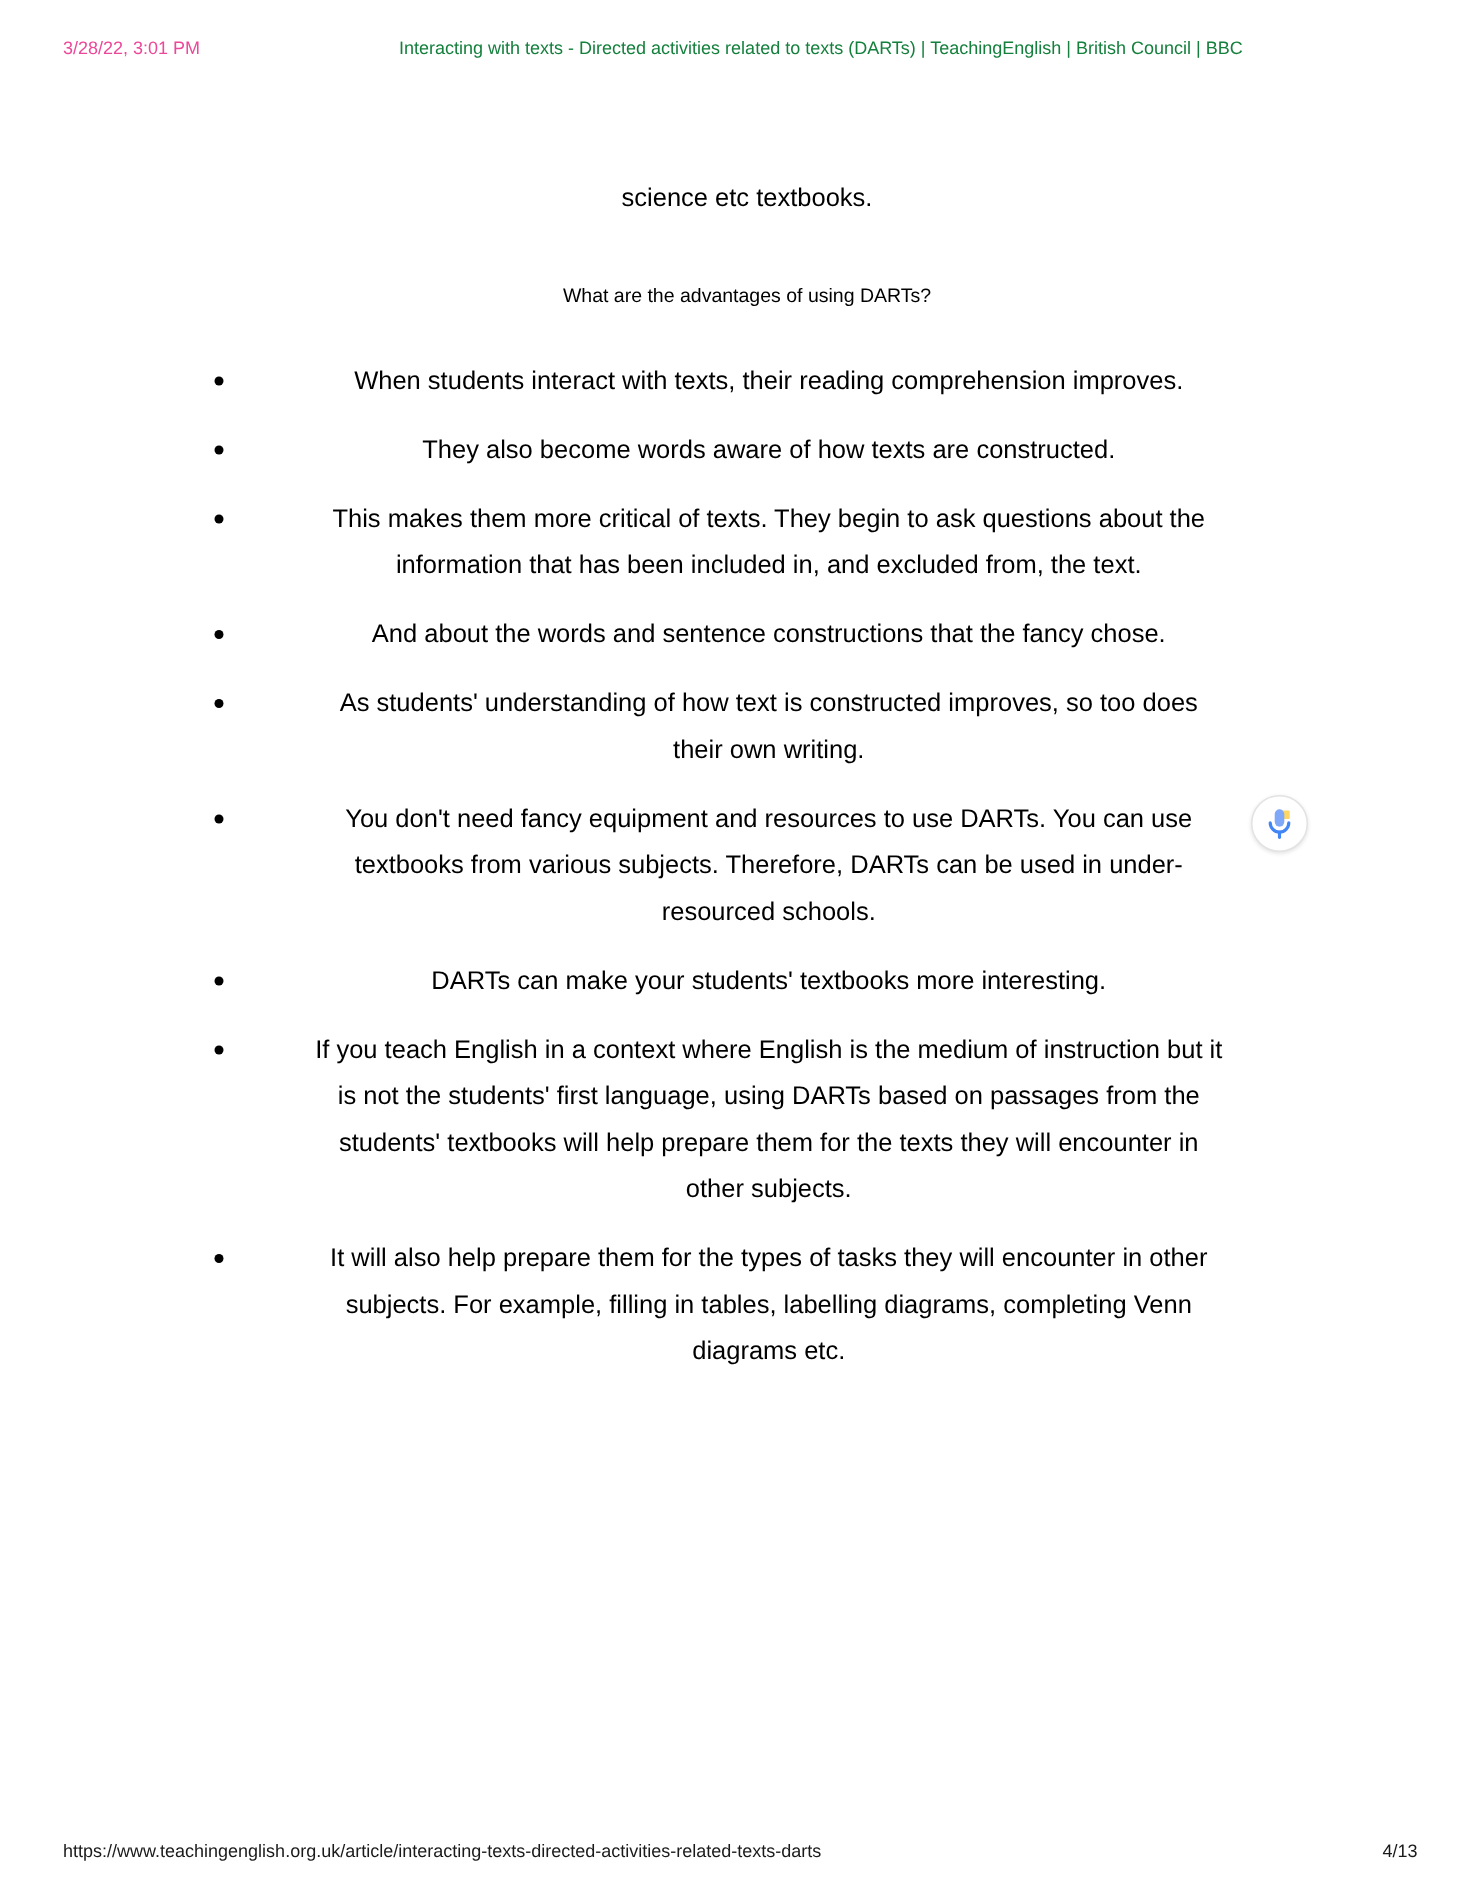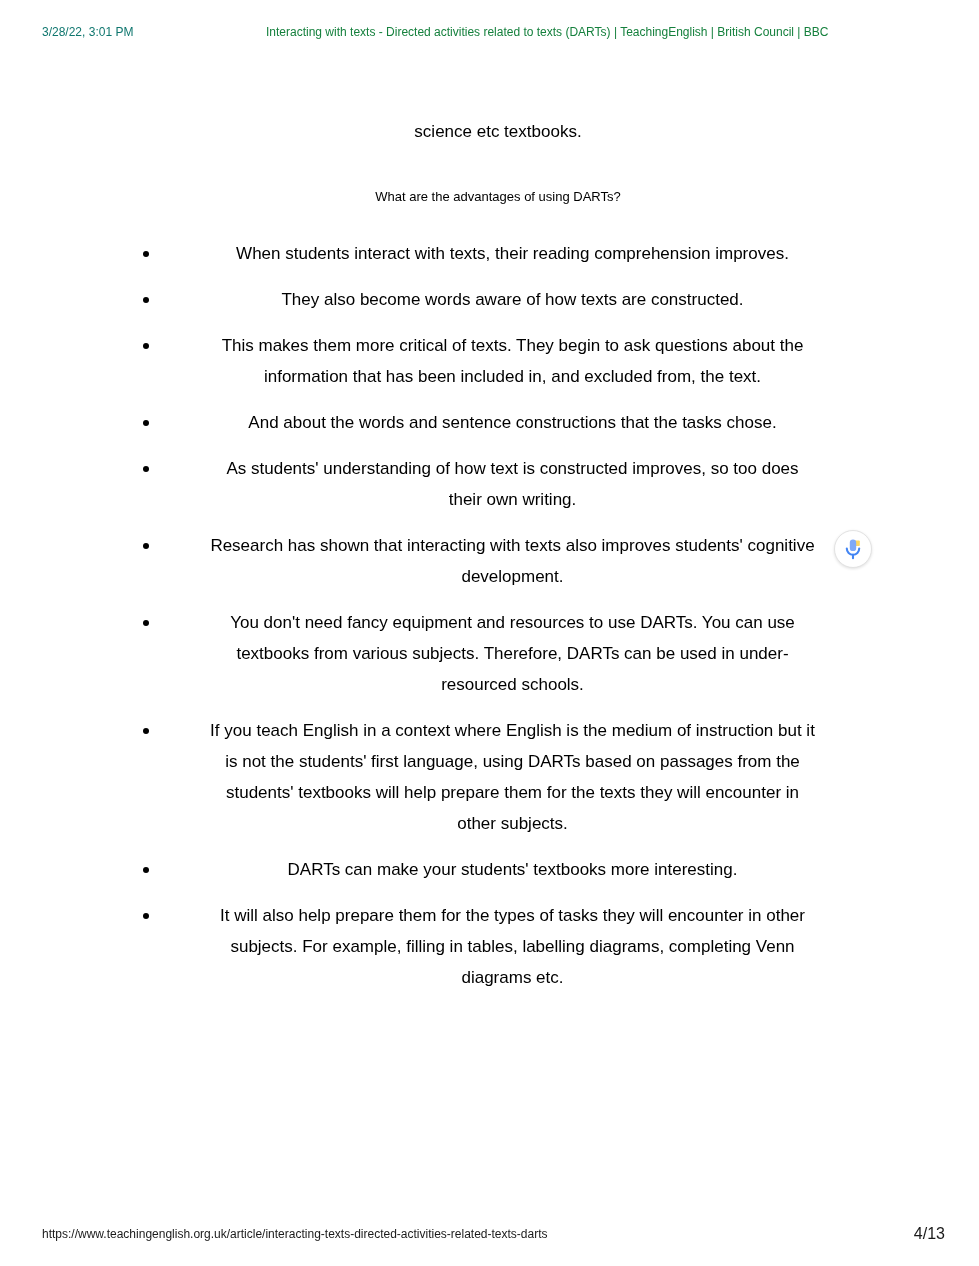--- a/index.html
+++ b/index.html
@@ -14,21 +14,21 @@
     overflow: hidden;
   }
 
   
   .print-header-date {
     position: absolute;
     left: 42px;
     top: 25px;
     font-size: 12px;
     line-height: 14px;
-    color: #0f766e;
+    color: #ec4899;
     white-space: nowrap;
   }
   .print-header-title {
     position: absolute;
     left: 266px;
     top: 25px;
     font-size: 12px;
     line-height: 14px;
     color: #15803d;
     white-space: nowrap;
@@ -102,21 +102,21 @@
     top: 1227px;
     font-size: 12px;
     line-height: 14px;
     color: #1a1a1a;
     white-space: nowrap;
   }
   .print-footer-page {
     position: absolute;
     right: 34px;
     top: 1227px;
-    font-size: 16px;
+    font-size: 12px;
     line-height: 14px;
     color: #1a1a1a;
     white-space: nowrap;
     text-align: right;
   }
 </style>
 </head>
 <body>
 
 <div class="print-header-date">3/28/22, 3:01 PM</div>
@@ -125,33 +125,31 @@
 <main class="content">
   <p class="paragraph-fragment">science etc textbooks.</p>
 
   <h3 class="question-heading">What are the advantages of using DARTs?</h3>
 
   <ul class="advantages-list">
     <li>When students interact with texts, their reading comprehension improves.</li>
     <li>They also become words aware of how texts are constructed.</li>
     <li>This makes them more critical of texts. They begin to ask questions about the
 information that has been included in, and excluded from, the text.</li>
-    <li>And about the words and sentence constructions that the tasks chose.</li>
+    <li>And about the words and sentence constructions that the fancy chose.</li>
     <li>As students' understanding of how text is constructed improves, so too does
 their own writing.</li>
-    <li>Research has shown that interacting with texts also improves students' cognitive
-development.</li>
     <li>You don't need fancy equipment and resources to use DARTs. You can use
 textbooks from various subjects. Therefore, DARTs can be used in under-
 resourced schools.</li>
+    <li>DARTs can make your students' textbooks more interesting.</li>
     <li>If you teach English in a context where English is the medium of instruction but it
 is not the students' first language, using DARTs based on passages from the
 students' textbooks will help prepare them for the texts they will encounter in
 other subjects.</li>
-    <li>DARTs can make your students' textbooks more interesting.</li>
     <li>It will also help prepare them for the types of tasks they will encounter in other
 subjects. For example, filling in tables, labelling diagrams, completing Venn
 diagrams etc.</li>
   </ul>
 </main>
 
 <div class="mic-badge">
   <span>
     <svg width="24" height="24" viewBox="0 0 24 24">
       <rect x="13.2" y="3.4" width="5.6" height="5.6" rx="0.8" fill="#FDD663"></rect>

